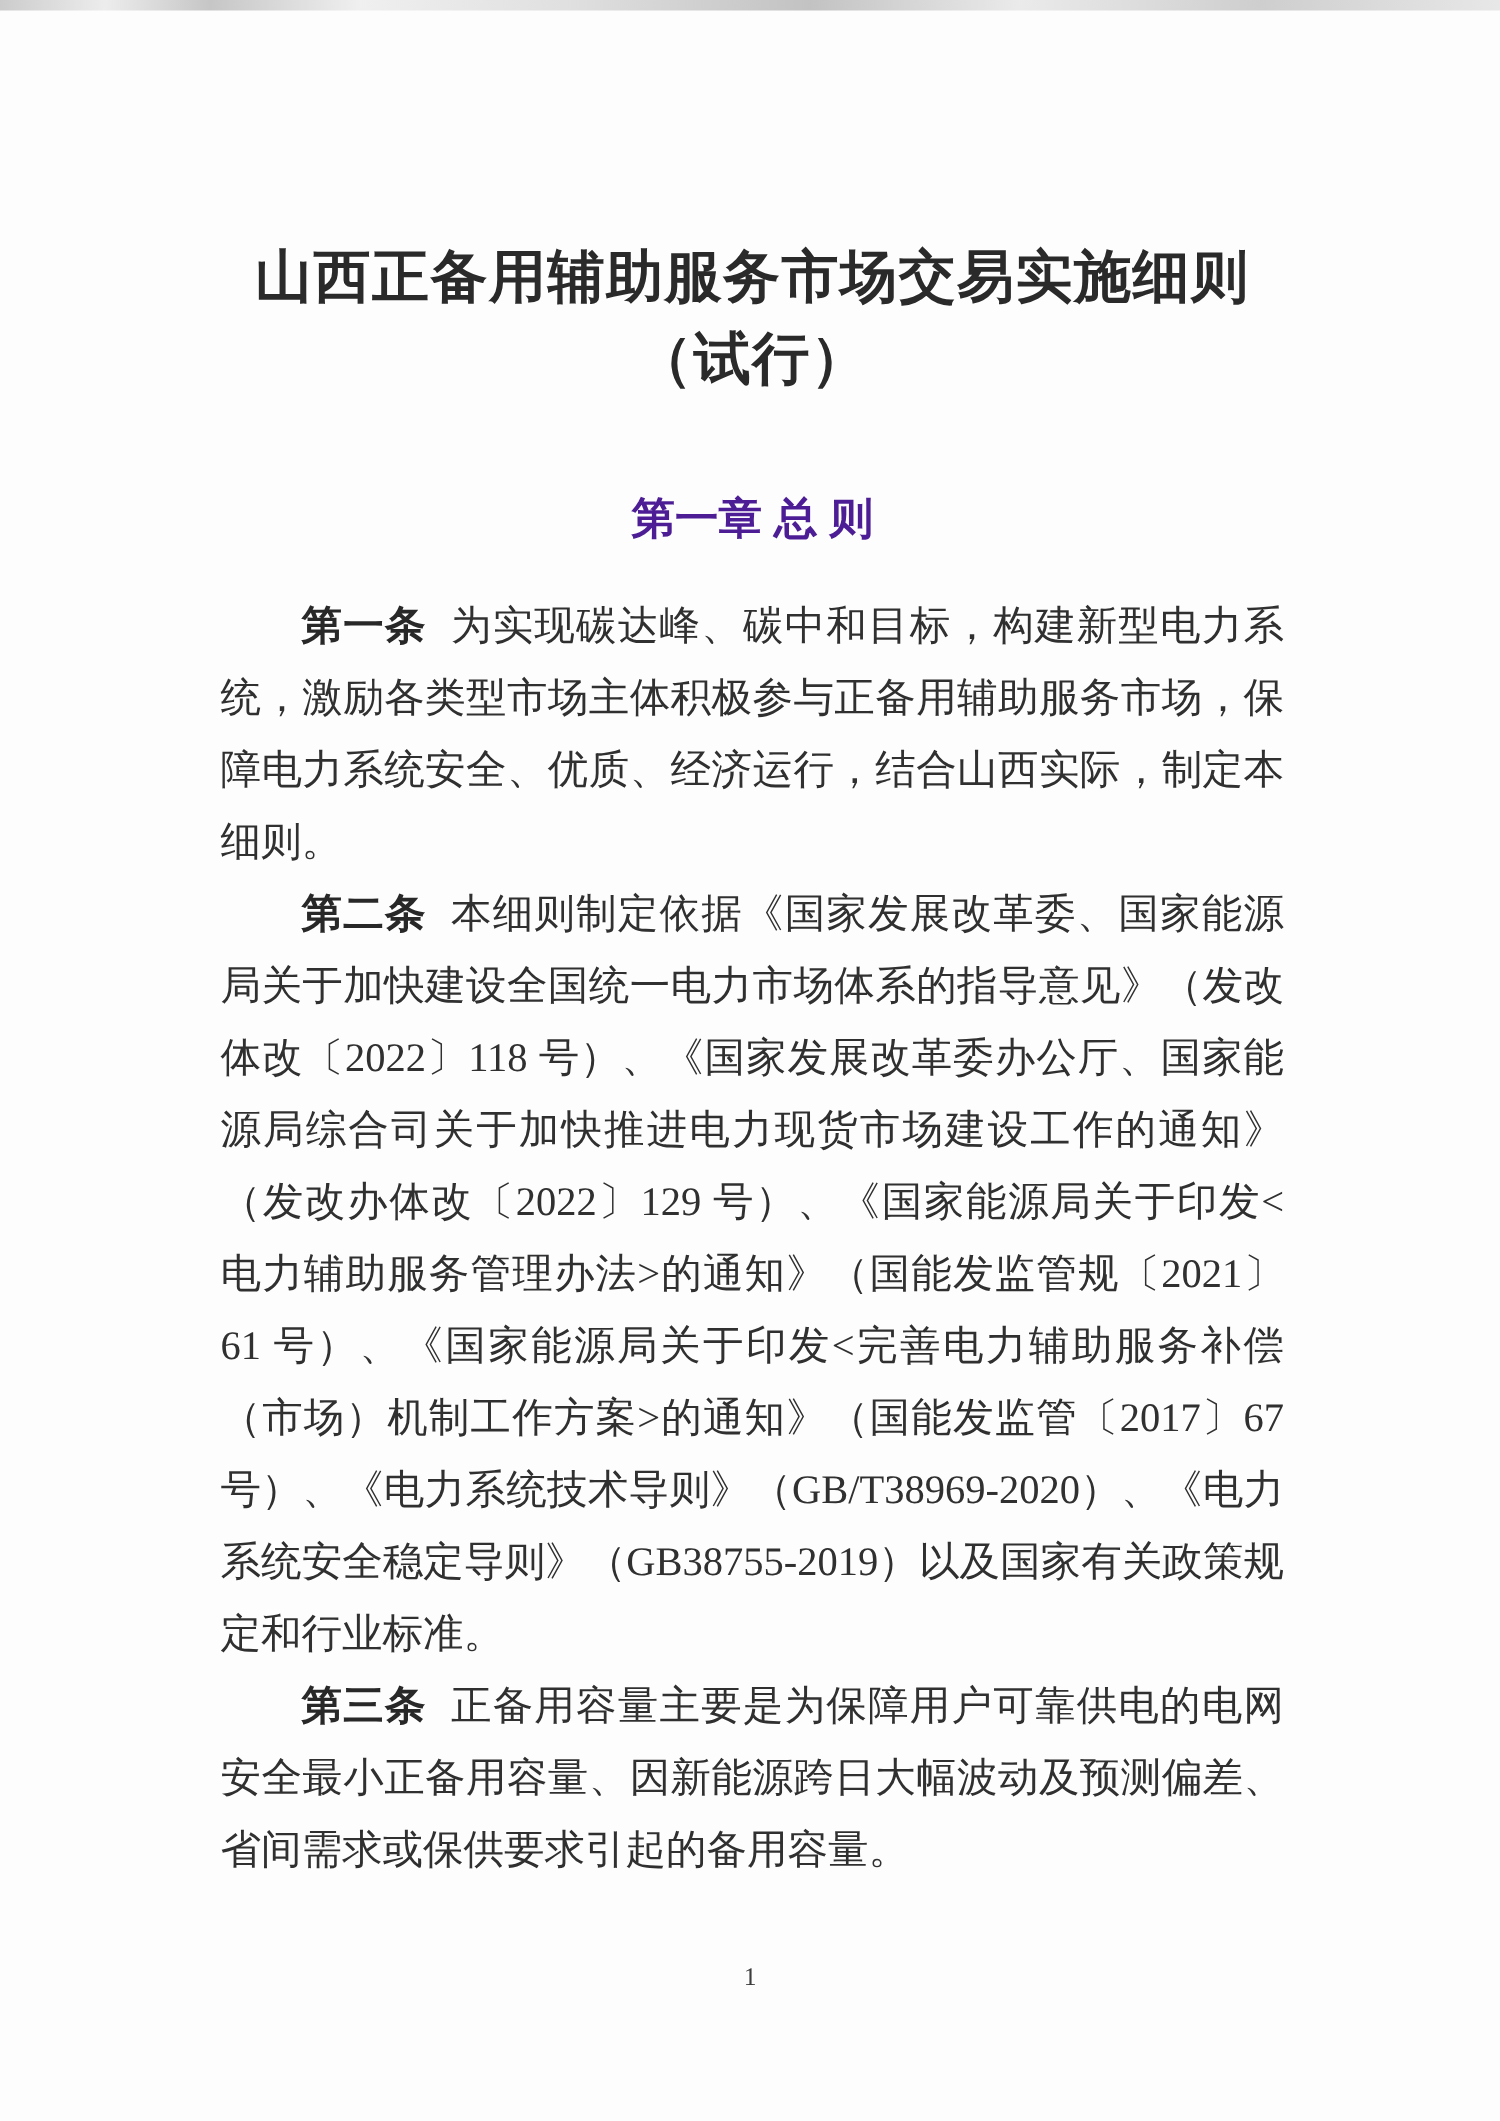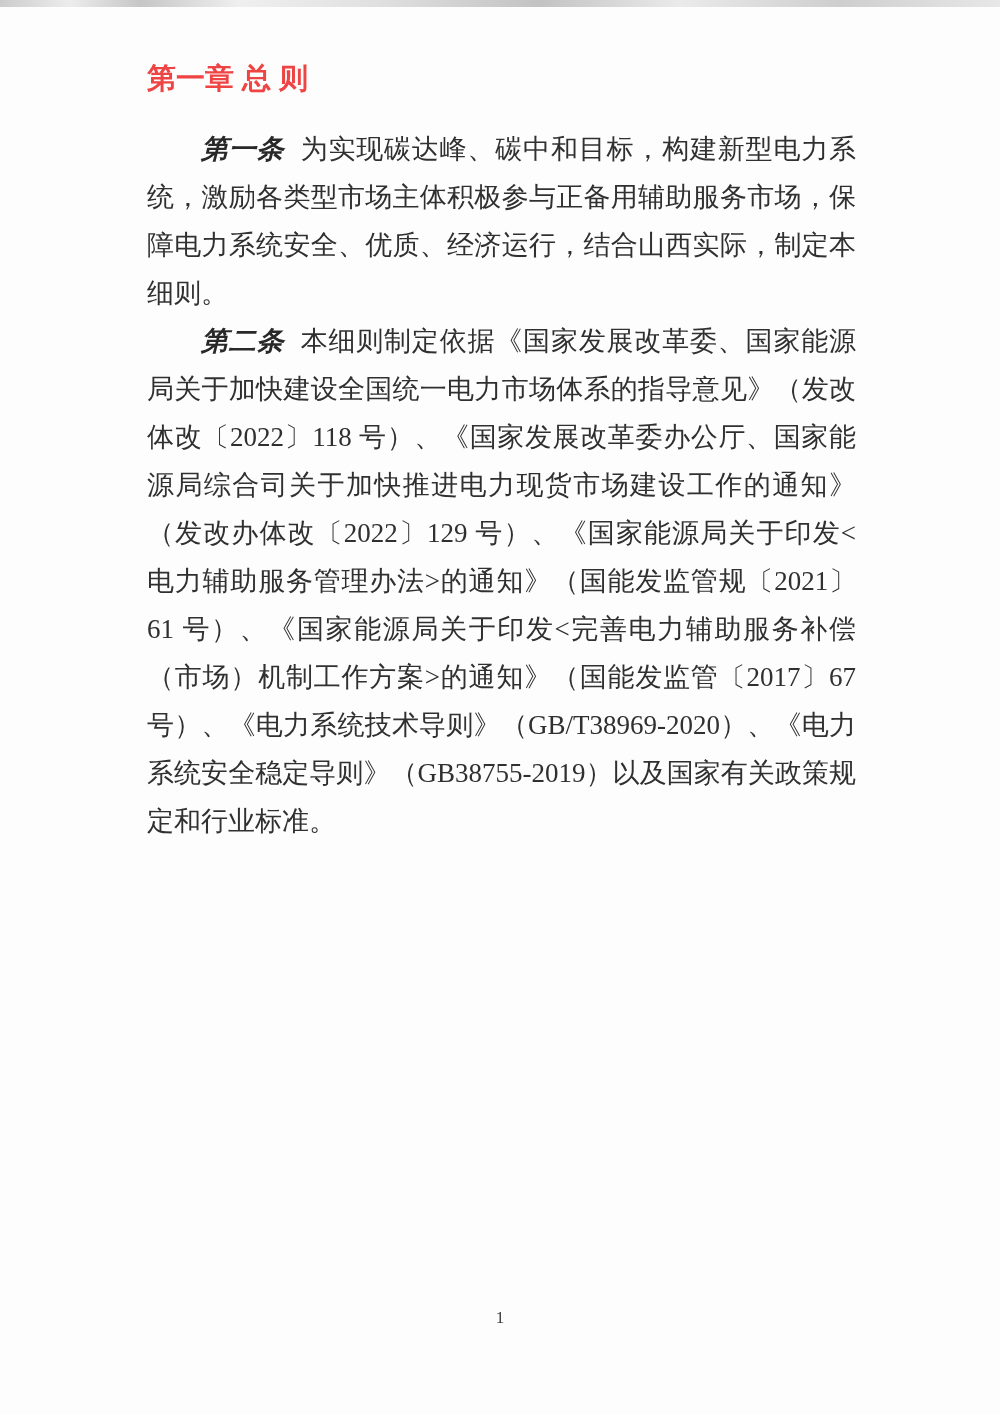--- a/index.html
+++ b/index.html
@@ -32,68 +32,74 @@
     text-align: center;
     font-family: "Liberation Sans", sans-serif;
     font-weight: bold;
     font-size: 38px;
     line-height: 55px;
     letter-spacing: 1px;
     color: #2a2a2a;
   }
   .chapter-heading {
     margin-top: 58px;
-    text-align: left;
+    text-align: center;
     font-family: "Liberation Sans", sans-serif;
     font-weight: bold;
     font-size: 29px;
     line-height: 40px;
-    color: #ef4444;
+    color: #4c1d95;
   }
   .body-text {
     margin-top: 27px;
     font-size: 27px;
     line-height: 48px;
     text-align: justify;
     text-justify: inter-character;
     color: #303030;
   }
   .body-para { text-indent: 2em; }
   .article-label {
     font-weight: bold;
     font-family: "Liberation Sans", sans-serif;
     margin-right: 0.6em;
     color: #282828;
-    font-style: italic;
   }
   .page-number {
     position: absolute;
     left: 0;
     top: 1308px;
     width: 100%;
     text-align: center;
     font-size: 17px;
     color: #3d3d3d;
     font-family: "Liberation Serif", serif;
   }
 </style>
 </head>
 <body>
 
 <div class="scan-edge"></div>
 
 <div class="doc">
 
+  <div class="doc-title">
+    <div>山西正备用辅助服务市场交易实施细则</div>
+    <div>（试行）</div>
+  </div>
 
   <div class="chapter-heading">第一章 总 则</div>
 
   <div class="body-text">
     <p class="body-para">
       <span class="article-label">第一条</span><span>为实现碳达峰、碳中和目标，构建新型电力系统，激励各类型市场主体积极参与正备用辅助服务市场，保障电力系统安全、优质、经济运行，结合山西实际，制定本细则。</span>
     </p>
     <p class="body-para">
       <span class="article-label">第二条</span><span>本细则制定依据《国家发展改革委、国家能源局关于加快建设全国统一电力市场体系的指导意见》（发改体改〔2022〕118 号）、《国家发展改革委办公厅、国家能源局综合司关于加快推进电力现货市场建设工作的通知》（发改办体改〔2022〕129 号）、《国家能源局关于印发&lt;电力辅助服务管理办法&gt;的通知》（国能发监管规〔2021〕61 号）、《国家能源局关于印发&lt;完善电力辅助服务补偿（市场）机制工作方案&gt;的通知》（国能发监管〔2017〕67 号）、《电力系统技术导则》（GB/T38969-2020）、《电力系统安全稳定导则》（GB38755-2019）以及国家有关政策规定和行业标准。</span>
     </p>
+    <p class="body-para">
+      <span class="article-label">第三条</span><span>正备用容量主要是为保障用户可靠供电的电网安全最小正备用容量、因新能源跨日大幅波动及预测偏差、省间需求或保供要求引起的备用容量。</span>
+    </p>
   </div>
 
 </div>
 
 <div class="page-number">1</div>
 
 </body></html>

